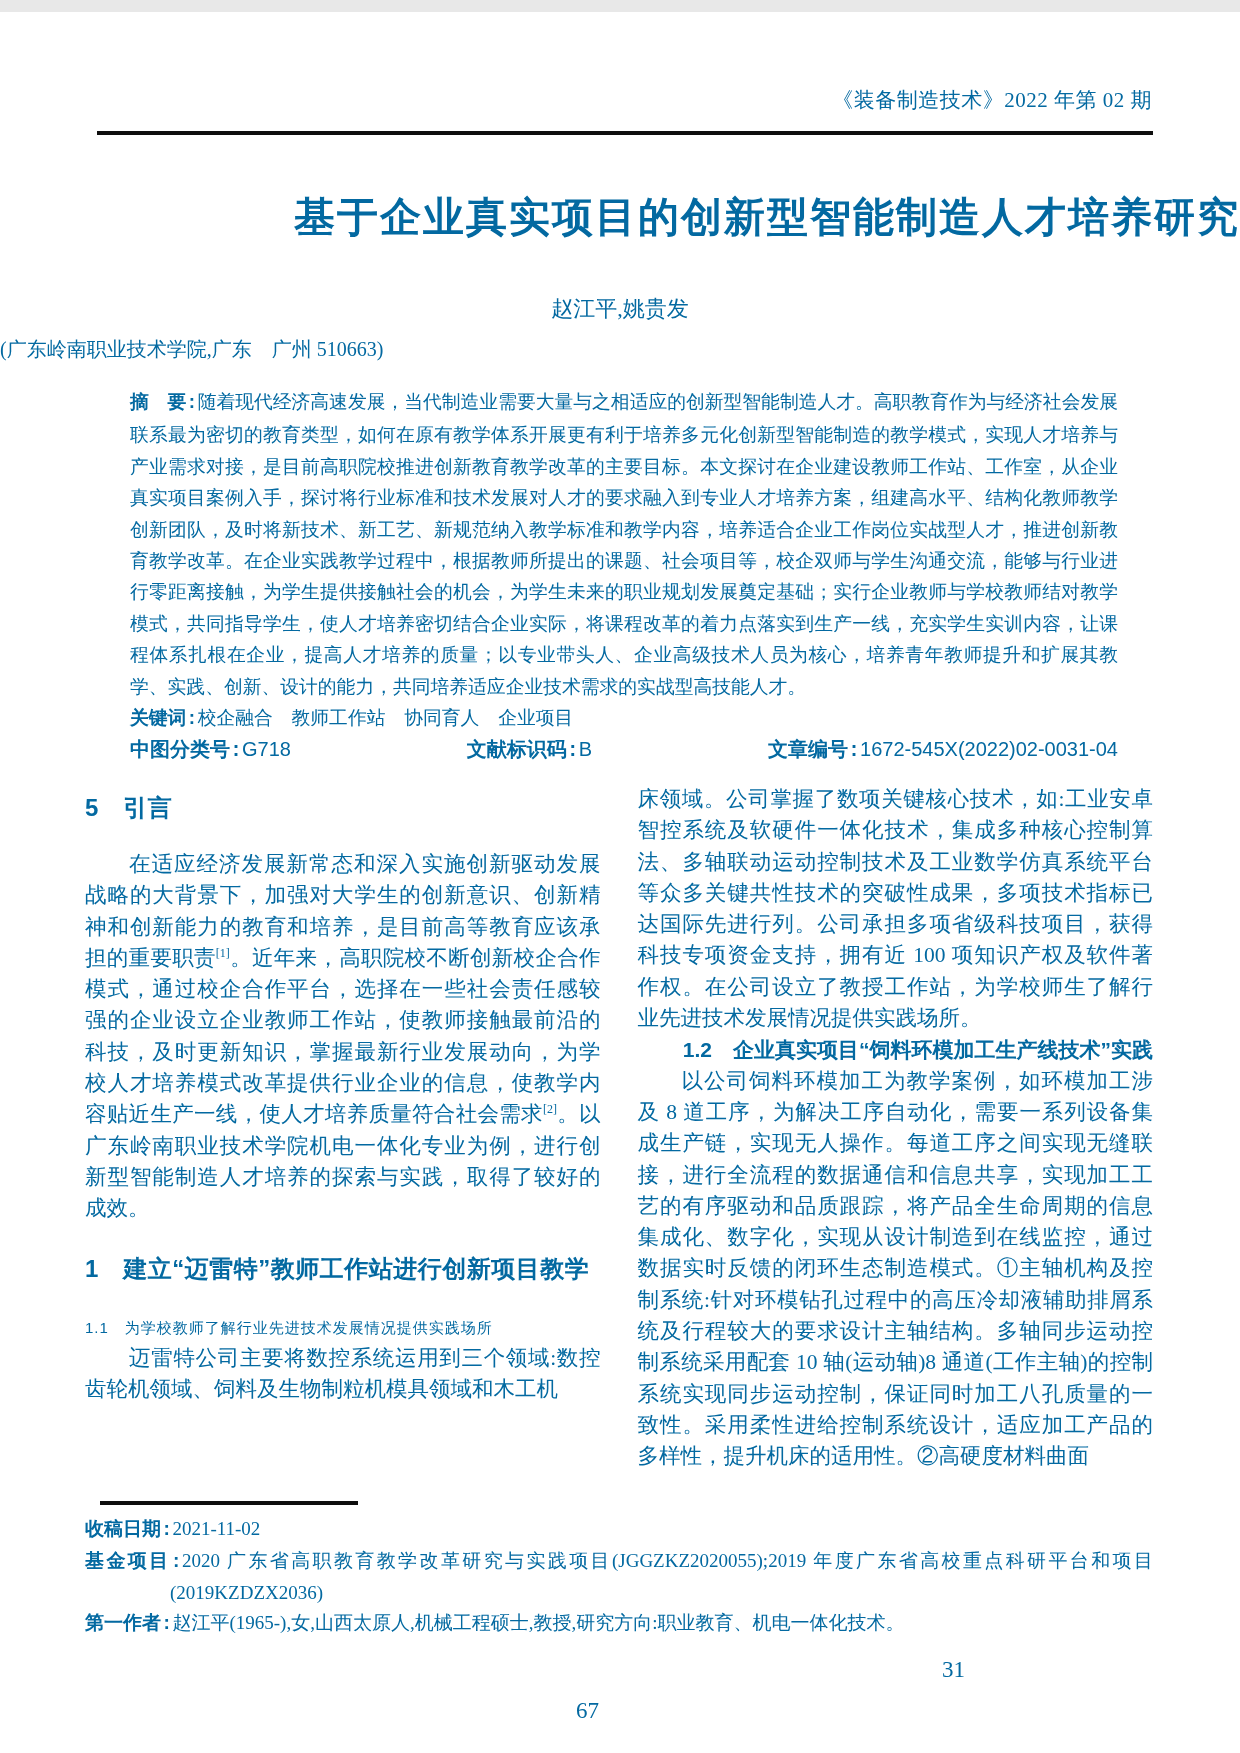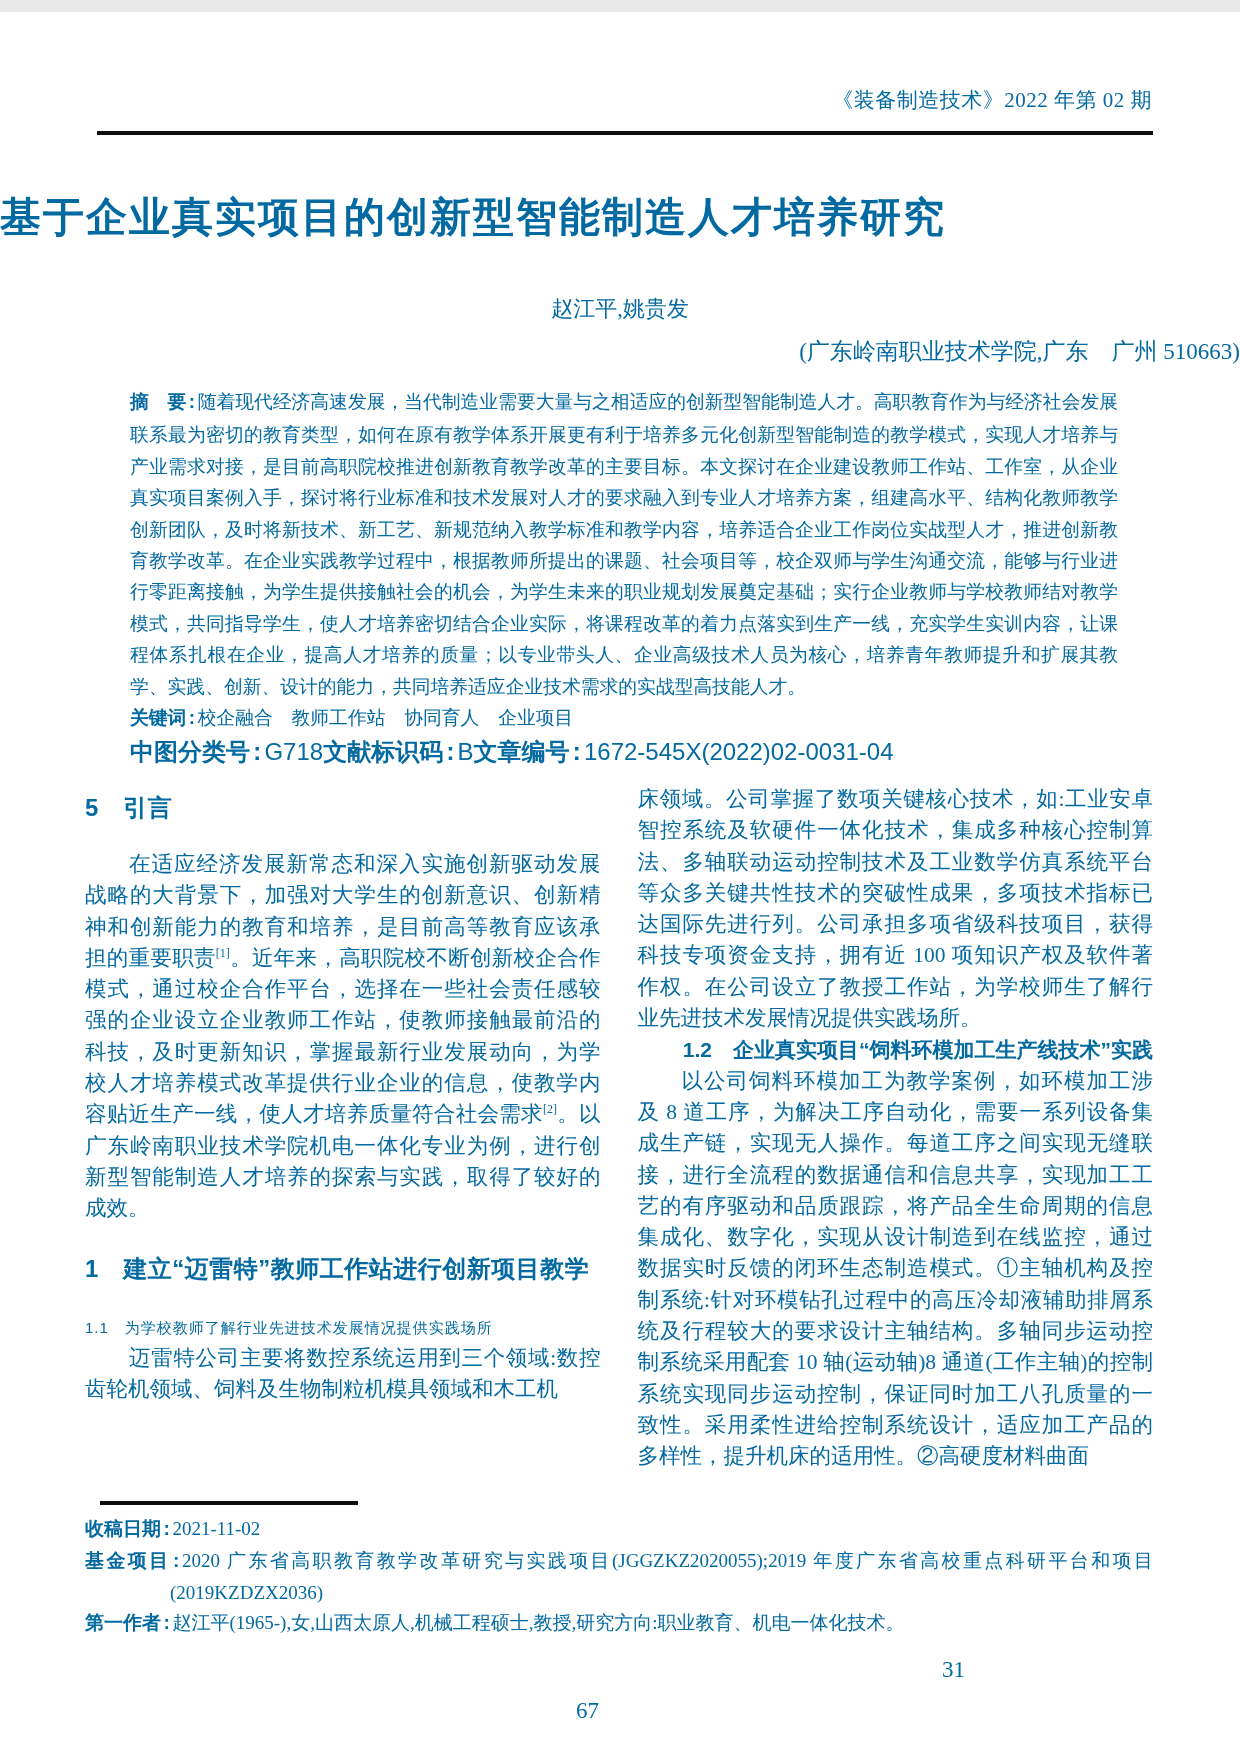--- a/index.html
+++ b/index.html
@@ -22,61 +22,61 @@
   .header-rule {
     position: absolute;
     top: 119px; left: 97px;
     width: 1056px; height: 4px;
     background: #0e0e0e;
   }
   .article-title {
     position: absolute;
     top: 178px; left: 0;
     width: 100%;
-    text-align: left;
+    text-align: right;
     font-family: "Liberation Sans", "DejaVu Sans", sans-serif;
     font-weight: bold;
     font-size: 41px;
     letter-spacing: 2px;
   }
   .authors {
     position: absolute;
     top: 282px; left: 0;
     width: 100%;
     text-align: center;
     font-size: 22px;
   }
   .affiliation {
     position: absolute;
     top: 324px; left: 0;
     width: 100%;
-    text-align: right;
-    font-size: 23px;
+    text-align: left;
+    font-size: 20px;
   }
   .abstract-block {
     position: absolute;
     top: 374px; left: 130px;
     width: 988px;
     font-size: 18.8px;
     line-height: 31.4px;
     text-align: justify;
   }
   .abstract-block p { margin: 0; }
   .label-bold {
     font-family: Liberation Mono, monospace;
     font-weight: bold;
   }
   .meta-row {
     position: absolute;
     top: 724px; left: 130px;
     width: 988px;
     display: flex;
-    justify-content: flex-start;
-    font-family: "Liberation Sans", "DejaVu Sans", sans-serif;
-    font-size: 24px;
+    justify-content: space-between;
+    font-family: "Liberation Sans", "DejaVu Sans", sans-serif;
+    font-size: 20px;
   }
   .meta-item .label-bold { font-weight: bold; }
   .columns {
     position: absolute;
     top: 772px; left: 85px;
     width: 1068px;
     display: flex;
     gap: 37px;
   }
   .col {

